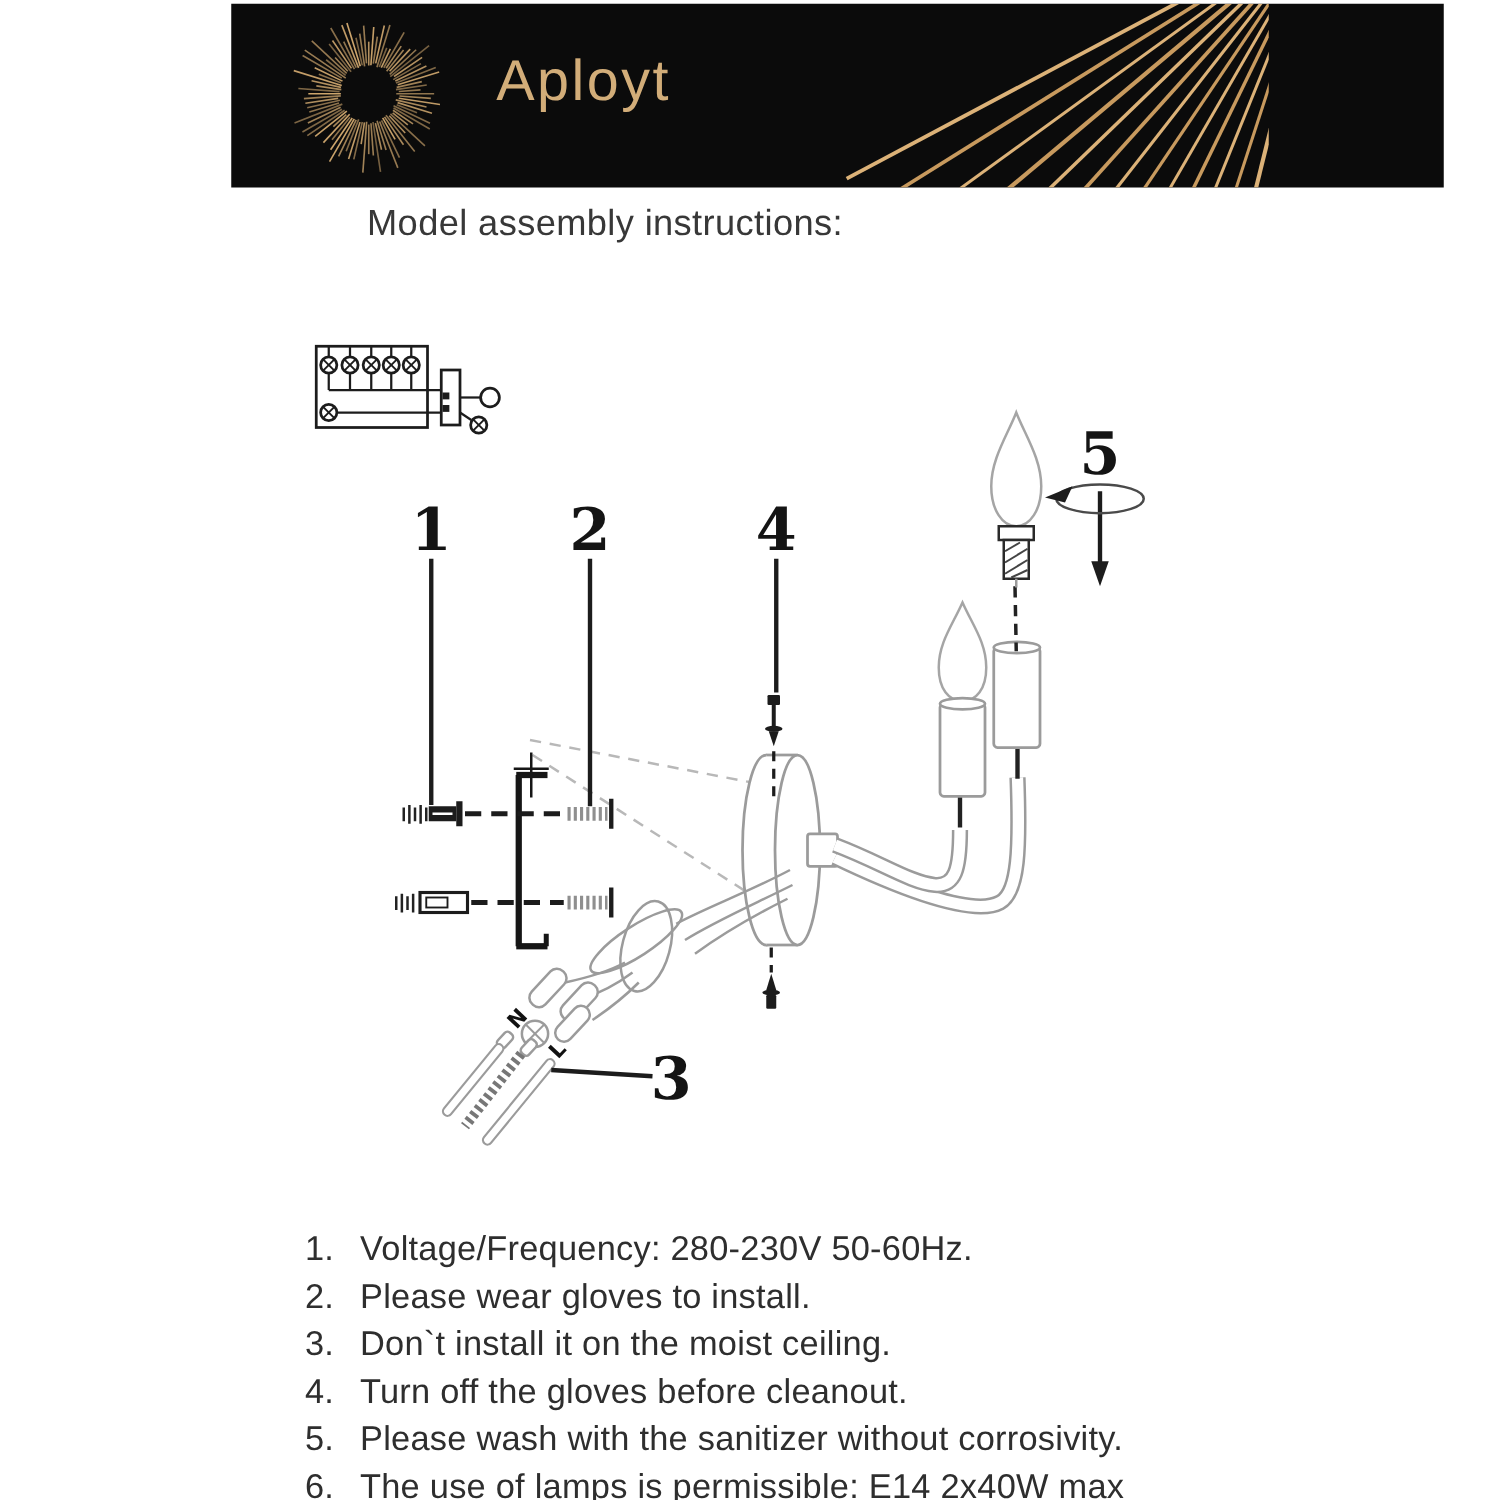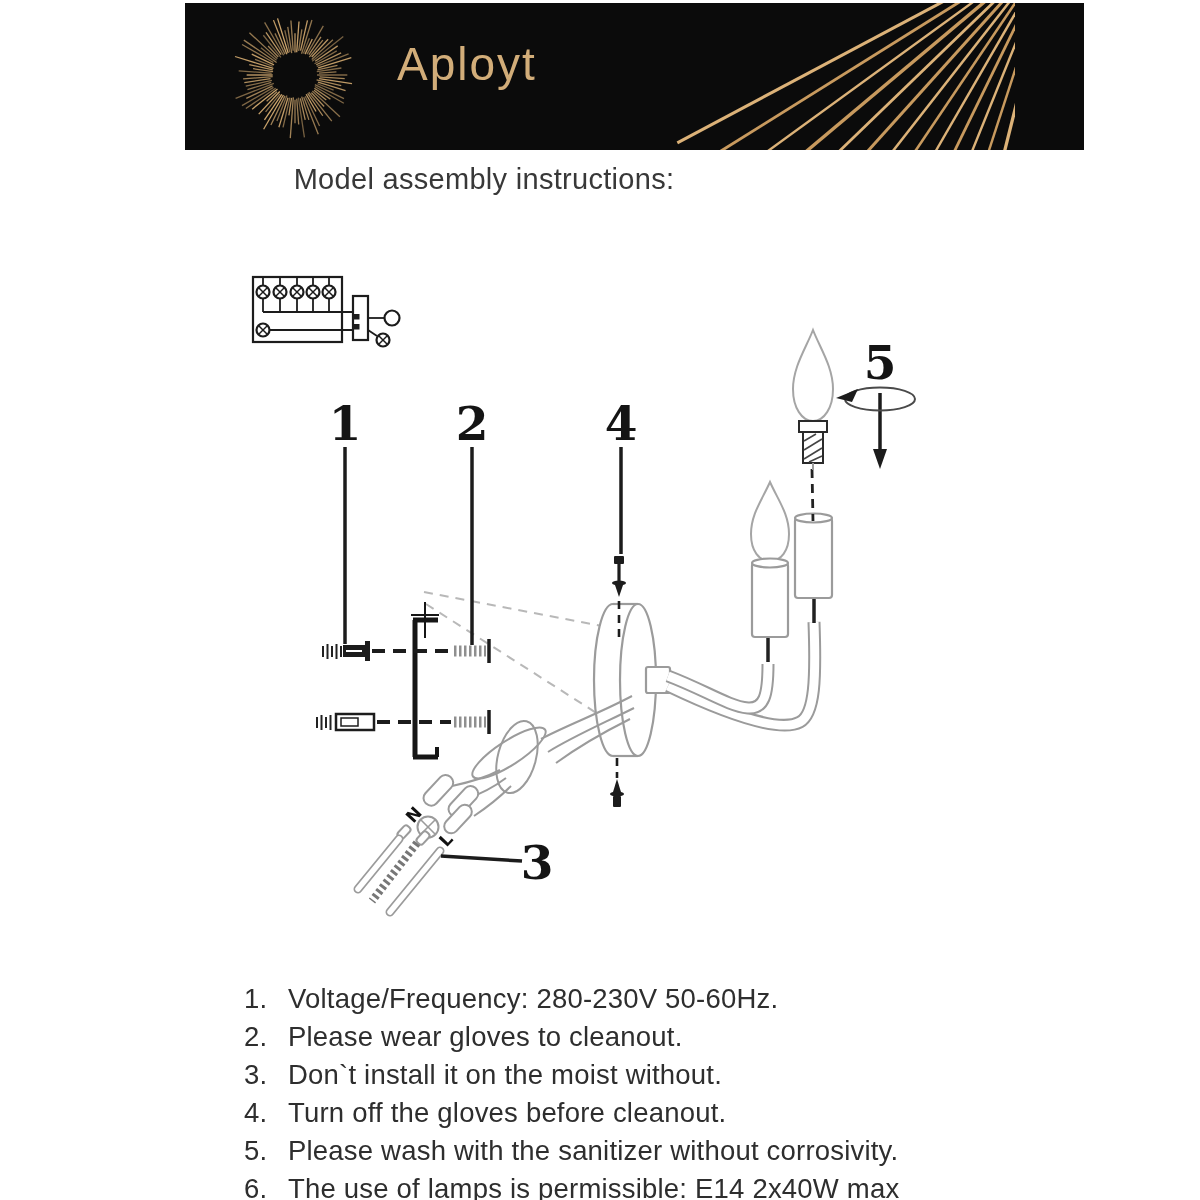--- a/index.html
+++ b/index.html
@@ -1,20 +1,20 @@
 <!DOCTYPE html>
 <html><head>
 <meta charset="utf-8">
 <style>
   html,body{margin:0;padding:0;background:#ffffff;}
   .page{position:relative;width:1200px;height:1200px;background:#ffffff;overflow:hidden;
         font-family:"Liberation Sans",sans-serif;}
 
   
-  .banner{position:absolute;left:185px;top:3px;width:899px;height:147px;background:#0b0b0b;overflow:hidden;}
+  .banner{position:absolute;left:185px;top:3px;width:970px;height:147px;background:#0b0b0b;overflow:hidden;}
   .banner svg{position:absolute;left:0;top:0;}
   .brand{position:absolute;left:212px;top:38px;font-size:46px;line-height:46px;
          color:#d2ad79;letter-spacing:2px;font-weight:400;}
 
   
   .title-block{position:absolute;left:0;top:162px;width:968px;text-align:center;color:#383838;}
   .title-line{font-size:29px;line-height:34px;font-weight:500;letter-spacing:0.3px;}
 
   
   .diagram{position:absolute;left:0;top:0;width:1200px;height:1200px;}
@@ -352,25 +352,25 @@
     </g>
   </svg>
 
   <section class="instructions">
     <div class="ins-row">
       <span class="ins-num">1.</span>
       <span class="ins-txt">Voltage/Frequency: 280-230V 50-60Hz.</span>
     </div>
     <div class="ins-row">
       <span class="ins-num">2.</span>
-      <span class="ins-txt">Please wear gloves to cleanout.</span>
+      <span class="ins-txt">Please wear gloves to install.</span>
     </div>
     <div class="ins-row">
       <span class="ins-num">3.</span>
-      <span class="ins-txt">Don`t install it on the moist without.</span>
+      <span class="ins-txt">Don`t install it on the moist ceiling.</span>
     </div>
     <div class="ins-row">
       <span class="ins-num">4.</span>
       <span class="ins-txt">Turn off the gloves before cleanout.</span>
     </div>
     <div class="ins-row">
       <span class="ins-num">5.</span>
       <span class="ins-txt">Please wash with the sanitizer without corrosivity.</span>
     </div>
     <div class="ins-row">

